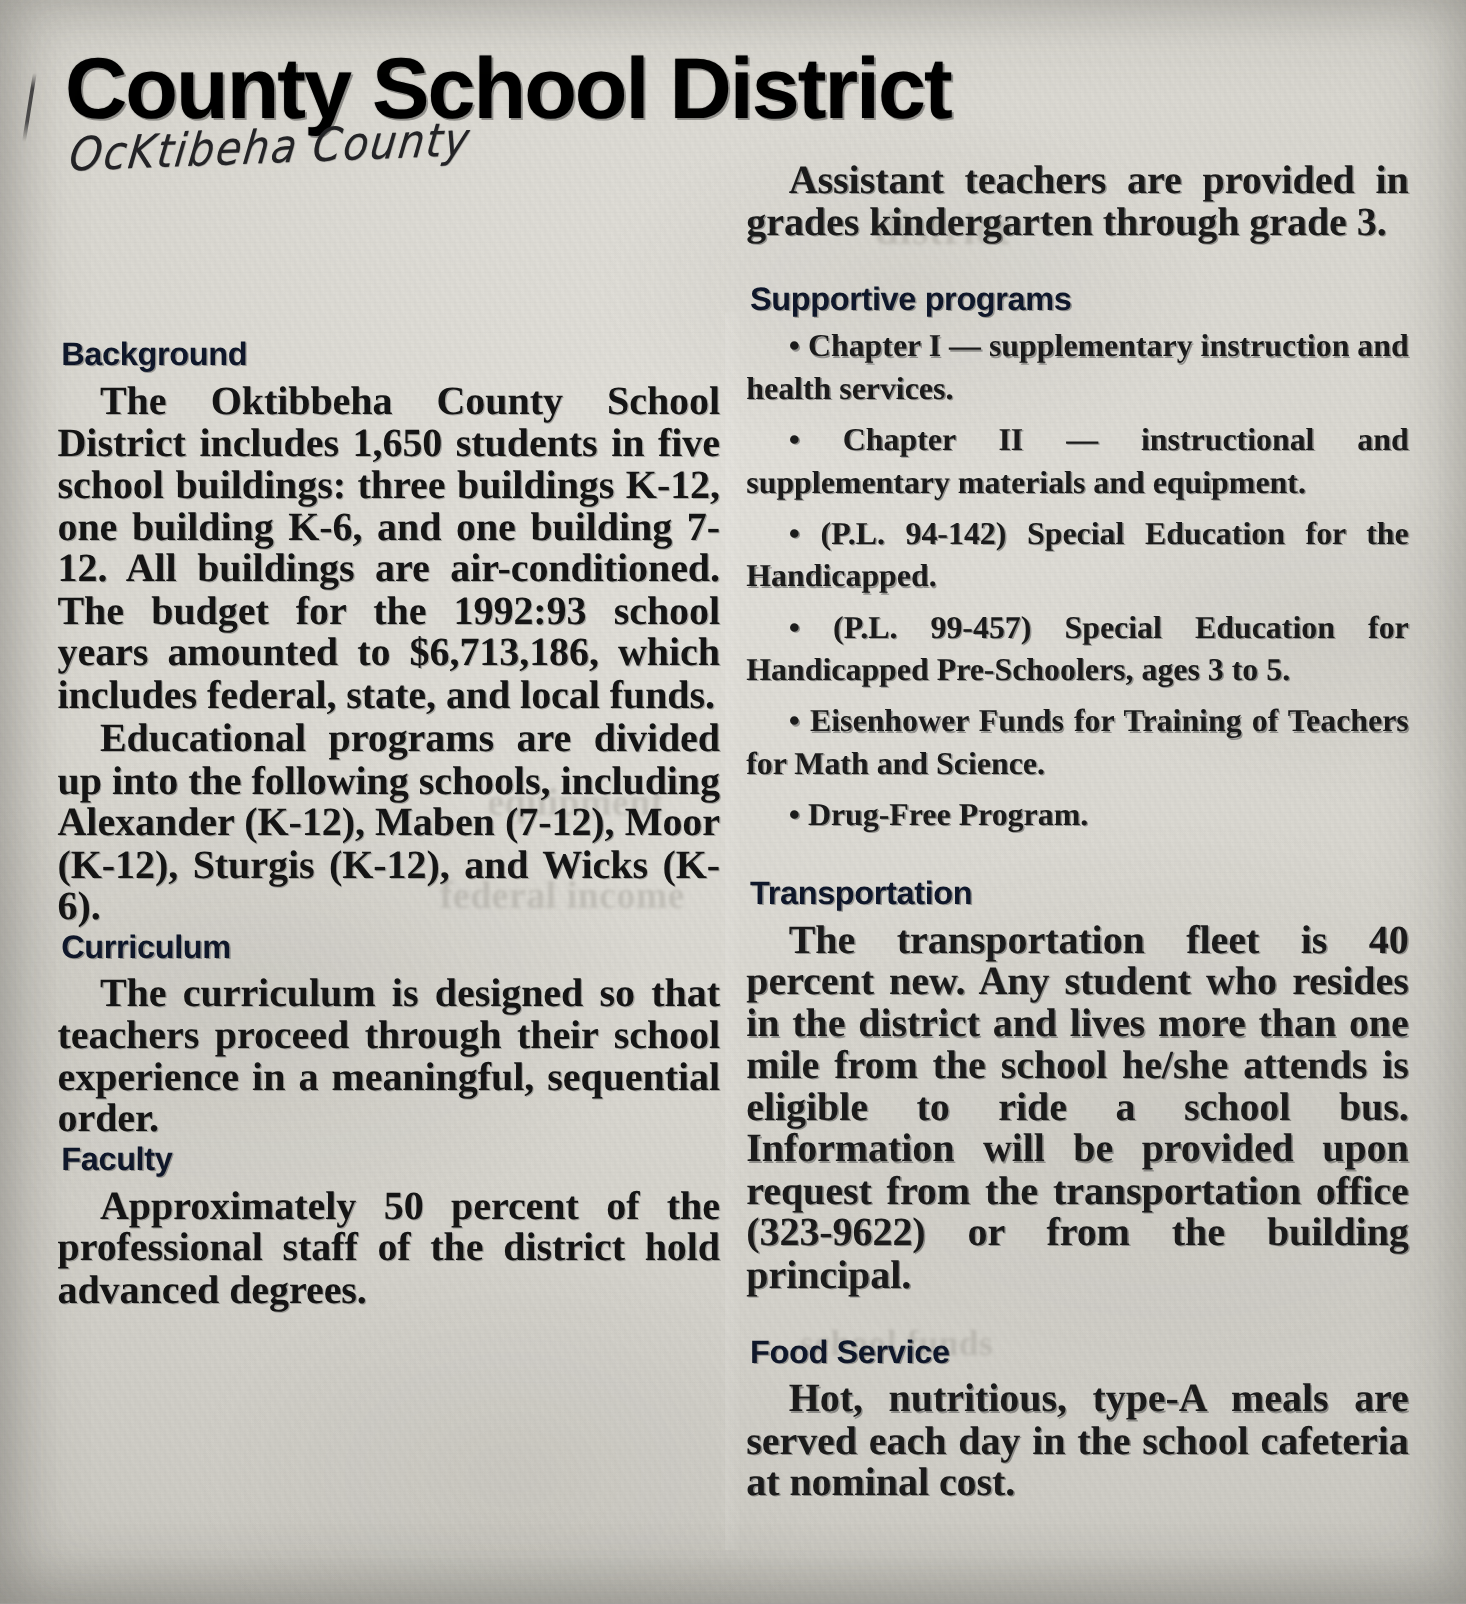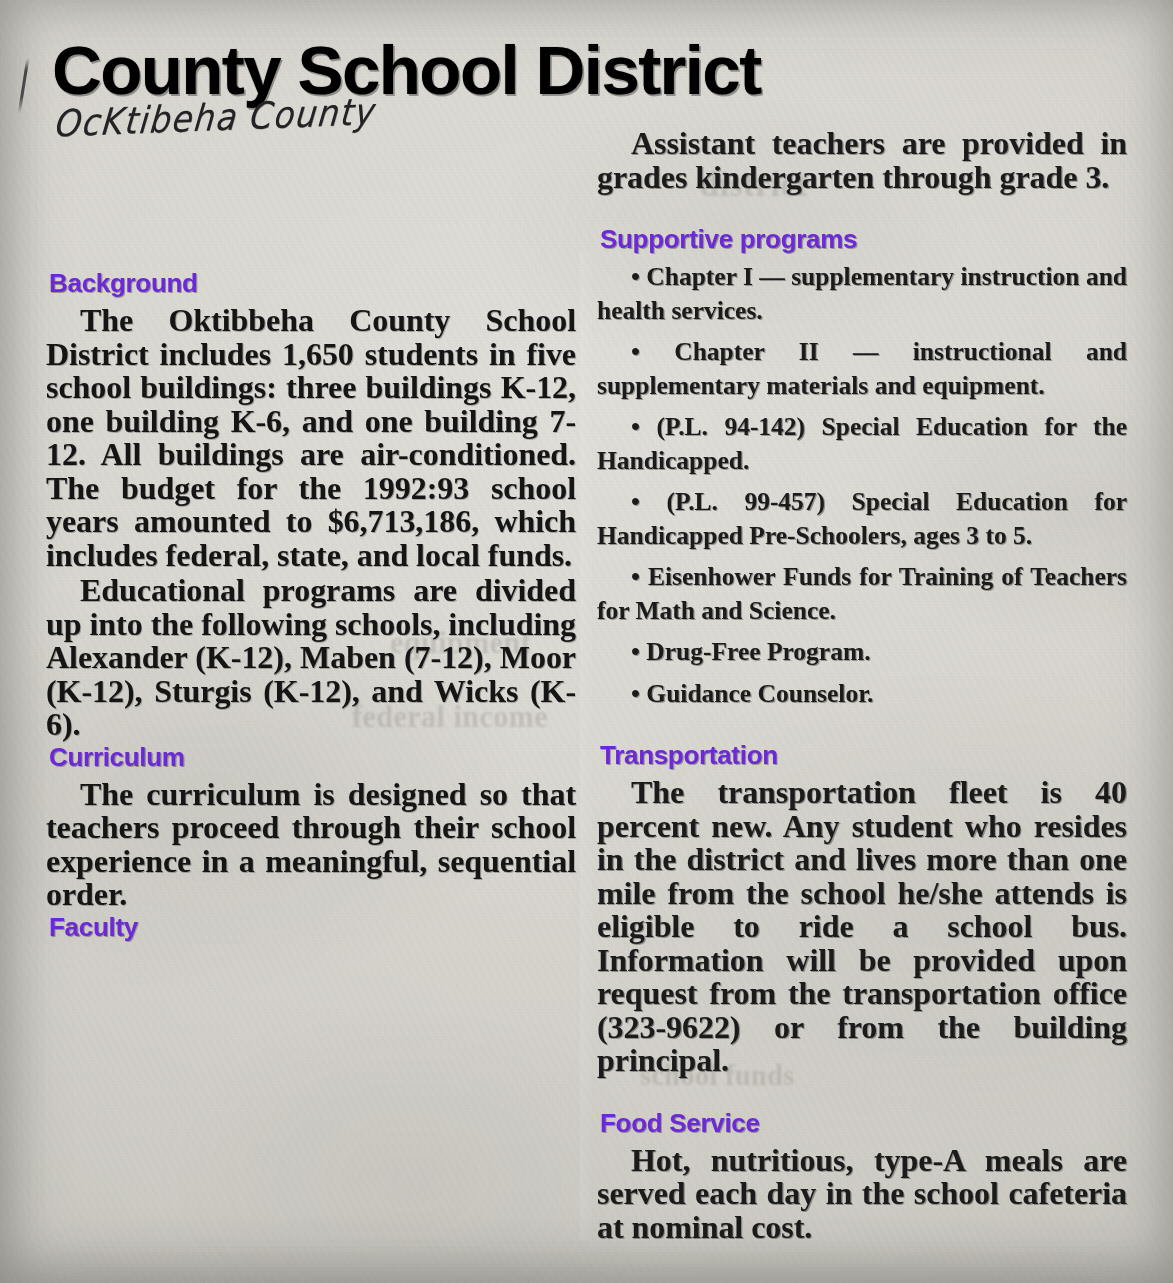--- a/index.html
+++ b/index.html
@@ -145,21 +145,21 @@
   }
   #col-left  { left: 46px;  width: 530px; }
   #col-right { left: 597px; width: 530px; top: 127px; }
 
   .section-head {
     font-family: "Liberation Sans", "DejaVu Sans", sans-serif;
     font-weight: 700;
     font-size: 26px;
     line-height: 30px;
     letter-spacing: -.3px;
-    color: #6d28d9;
+    color: #0f172a;
     margin: 0 0 6px 3px;
     text-shadow: 1.1px 1.1px 0 rgba(50,50,50,.40);
   }
   #col-left  .section-head { }
   #col-right .section-head { margin-top: 30px; }
   .col .section-head:first-child { margin-top: 0; }
 
   p.body {
     margin: 0 0 0 0;
     font-family: "Liberation Serif", "DejaVu Serif", serif;
@@ -234,35 +234,35 @@
     <div id="col-left" class="col">
 
       <h2 class="section-head">Background</h2>
       <p class="body">The Oktibbeha County School District includes 1,650 students in five school buildings: three buildings K-12, one building K-6, and one building 7-12. All buildings are air-conditioned. The budget for the 1992:93 school years amounted to $6,713,186, which includes federal, state, and local funds.</p>
       <p class="body">Educational programs are divided up into the following schools, including Alexander (K-12), Maben (7-12), Moor (K-12), Sturgis (K-12), and Wicks (K-6).</p>
 
       <h2 class="section-head">Curriculum</h2>
       <p class="body">The curriculum is designed so that teachers proceed through their school experience in a meaningful, sequential order.</p>
 
       <h2 class="section-head">Faculty</h2>
+      <p class="body">Approximately 50 percent of the professional staff of the district hold advanced degrees.</p>
 
     </div>
 
     <div id="col-right" class="col">
 
       <p class="body">Assistant teachers are provided in grades kindergarten through grade 3.</p>
 
       <h2 class="section-head">Supportive programs</h2>
       <p class="bullet">• Chapter I — supplementary instruction and health services.</p>
       <p class="bullet">• Chapter II — instructional and supplementary materials and equipment.</p>
       <p class="bullet">• (P.L. 94-142) Special Education for the Handicapped.</p>
       <p class="bullet">• (P.L. 99-457) Special Education for Handicapped Pre-Schoolers, ages 3 to 5.</p>
       <p class="bullet">• Eisenhower Funds for Training of Teachers for Math and Science.</p>
       <p class="bullet">• Drug-Free Program.</p>
-      <p class="bullet">• Guidance Counselor.</p>
 
       <h2 class="section-head">Transportation</h2>
       <p class="body">The transportation fleet is 40 percent new. Any student who resides in the district and lives more than one mile from the school he/she attends is eligible to ride a school bus. Information will be provided upon request from the transportation office (323-9622) or from the building principal.</p>
 
       <h2 class="section-head">Food Service</h2>
       <p class="body">Hot, nutritious, type-A meals are served each day in the school cafeteria at nominal cost.</p>
 
     </div>
 
   </div>

